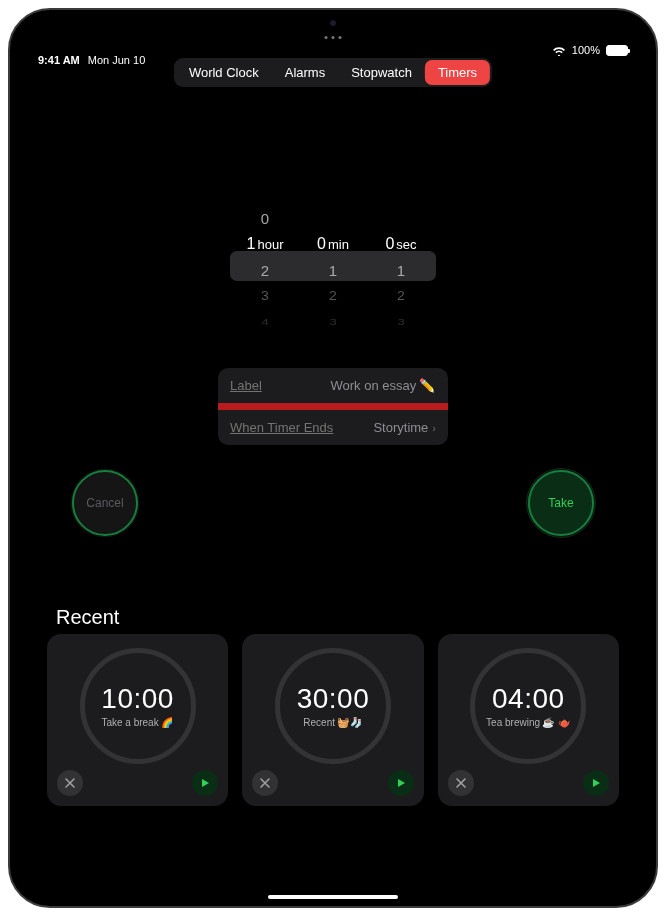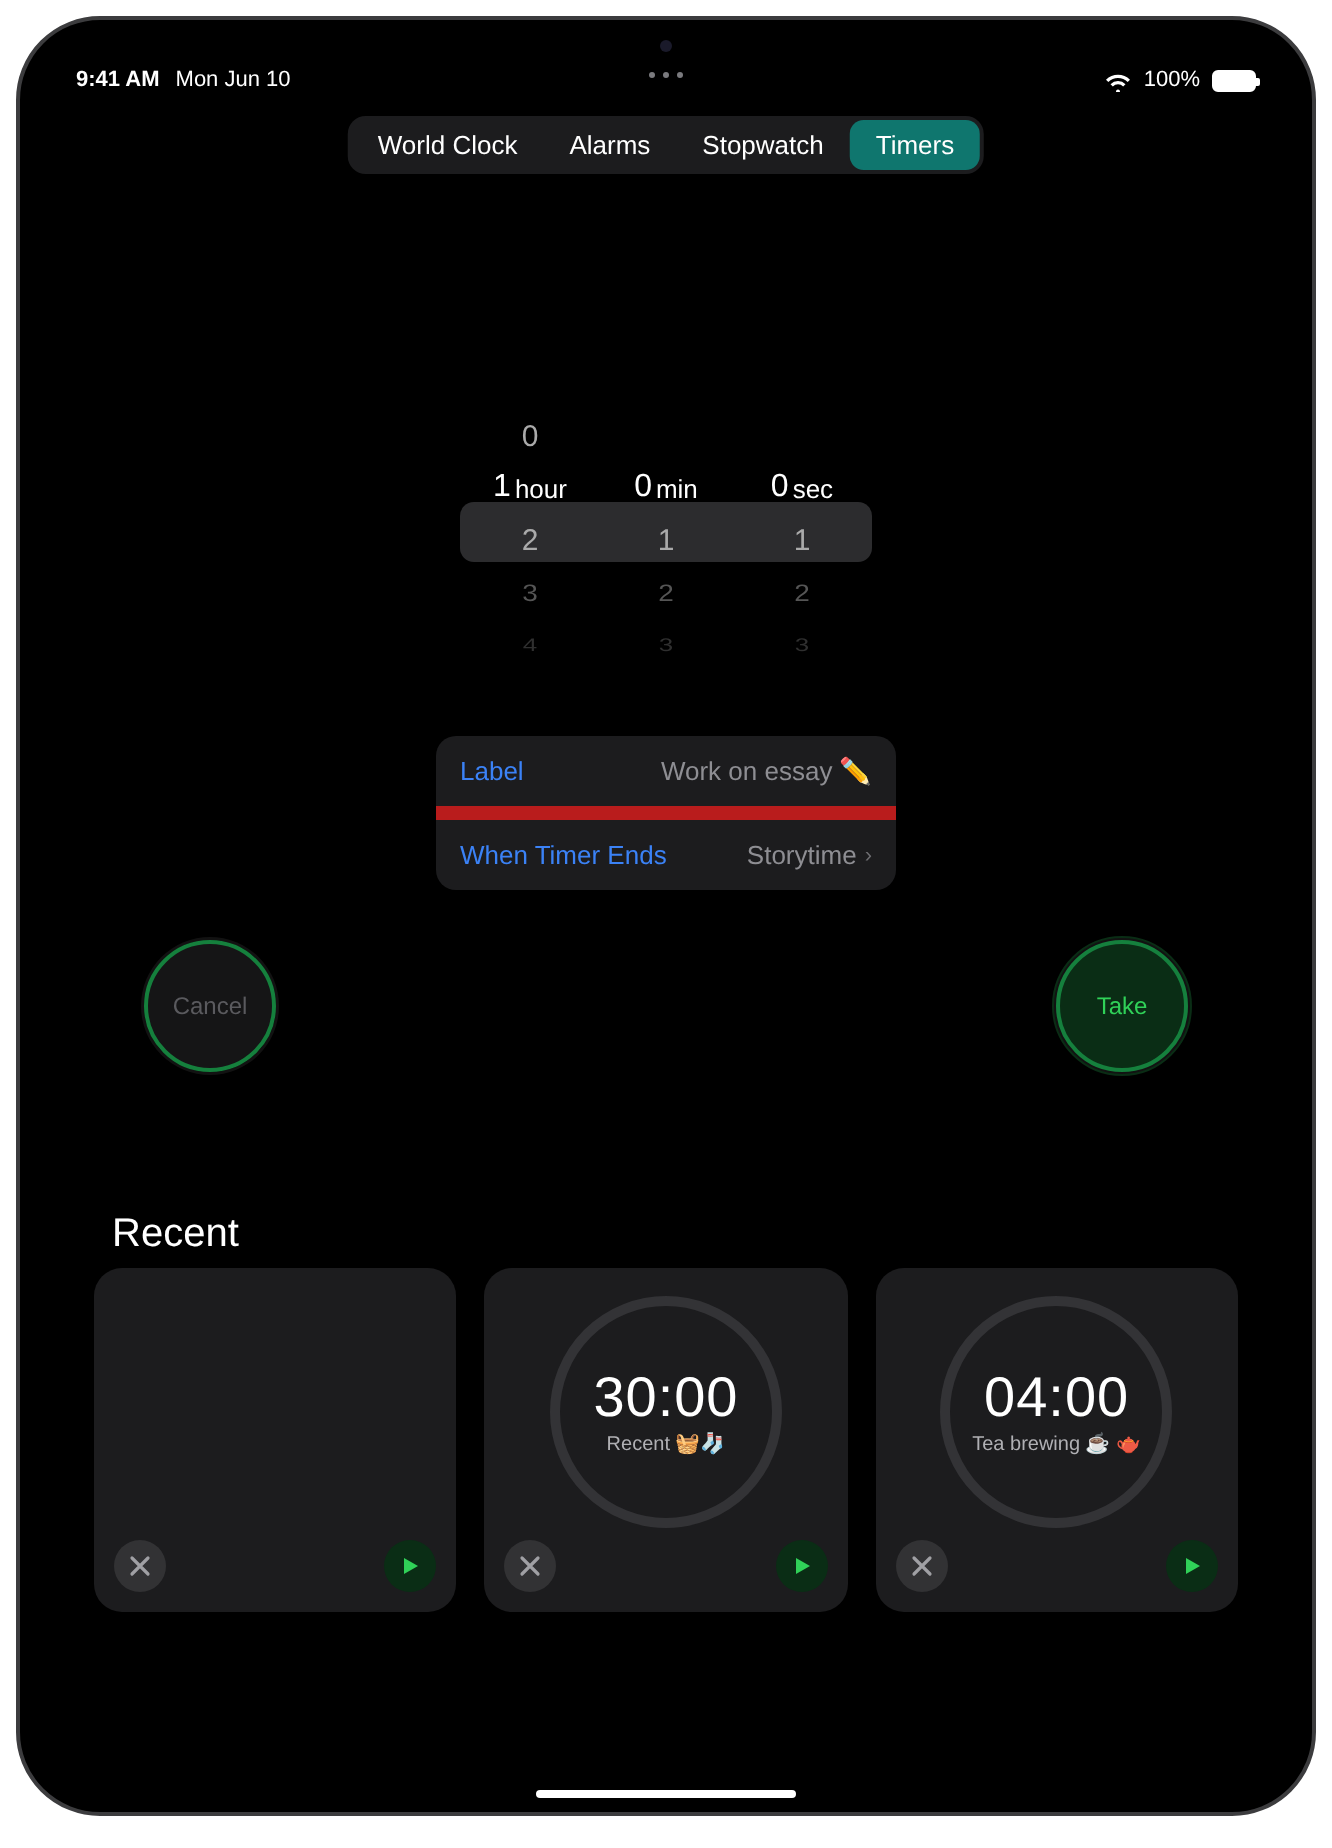--- a/index.html
+++ b/index.html
@@ -28,21 +28,21 @@
   }
   
   .status-bar {
     position: absolute;
     top: 24px; left: 0; right: 0;
     padding: 0 28px;
     display: flex; justify-content: space-between; align-items: center;
     font-size: 11px; font-weight: 500;
     color: #fff;
   }
-  .status-left { display: flex; gap: 8px; align-items: flex-end; }
+  .status-left { display: flex; gap: 8px; align-items: flex-end; margin-top: 20px; }
   .status-time { font-weight: 600; }
   .status-right { display: flex; gap: 6px; align-items: flex-end; }
   .wifi-icon { width: 14px; height: 10px; }
   .battery {
     width: 22px; height: 11px;
     border: 1px solid #fff; border-radius: 3px;
     position: relative;
     background: #fff;
   }
   .battery::after {
@@ -69,21 +69,21 @@
     padding: 2px;
     font-size: 13px;
   }
   .segmented .seg {
     padding: 5px 13px;
     border-radius: 7px;
     color: #fff;
     cursor: pointer;
   }
   .segmented .seg.active {
-    background: #0f766e;
+    background: #ef4444;
   }
   
   .picker {
     position: absolute;
     top: 195px; left: 50%; transform: translateX(-50%);
     display: flex;
     width: 200px;
     justify-content: space-between;
   }
   .picker-col {
@@ -126,21 +126,21 @@
     background: #1c1c1e;
     border-radius: 10px;
     overflow: hidden;
   }
   .settings-row {
     display: flex; align-items: center; justify-content: space-between;
     padding: 10px 12px;
     font-size: 13px;
   }
   .settings-row + .settings-row { border-top: 7px solid #b91c1c; }
-  .settings-row .label { color: #3b82f6; }
+  .settings-row .label { color: #737373; text-decoration: underline; }
   .settings-row .value { color: #8e8e93; display: flex; align-items: center; gap: 4px; }
   .chevron { font-size: 11px; color: #6e6e72; }
   
   .round-btn {
     position: absolute;
     width: 66px; height: 66px;
     border-radius: 50%;
     display: flex; align-items: center; justify-content: center;
     font-size: 12px;
     border: 2px solid #15803d;
@@ -341,20 +341,24 @@
     <span>Cancel</span>
   </div>
   <div class="round-btn btn-start">
     <span>Take</span>
   </div>
 
   <div class="recent-title">Recent</div>
   <div class="recent-row">
 
     <div class="recent-card">
+      <div class="dial">
+        <div class="dial-time">10:00</div>
+        <div class="dial-label">Take a break 🌈</div>
+      </div>
       <div class="mini-btn mini-delete">
         <svg width="12" height="12" viewBox="0 0 12 12">
             <path d="M2 2l8 8M10 2l-8 8" stroke="#a0a0a4" stroke-width="1.6" stroke-linecap="round"></path>
           </svg>
       </div>
       <div class="mini-btn mini-play">
         <svg width="10" height="10" viewBox="0 0 10 10">
             <path d="M2 1l7 4-7 4z" fill="#30d158"></path>
           </svg>
       </div>

